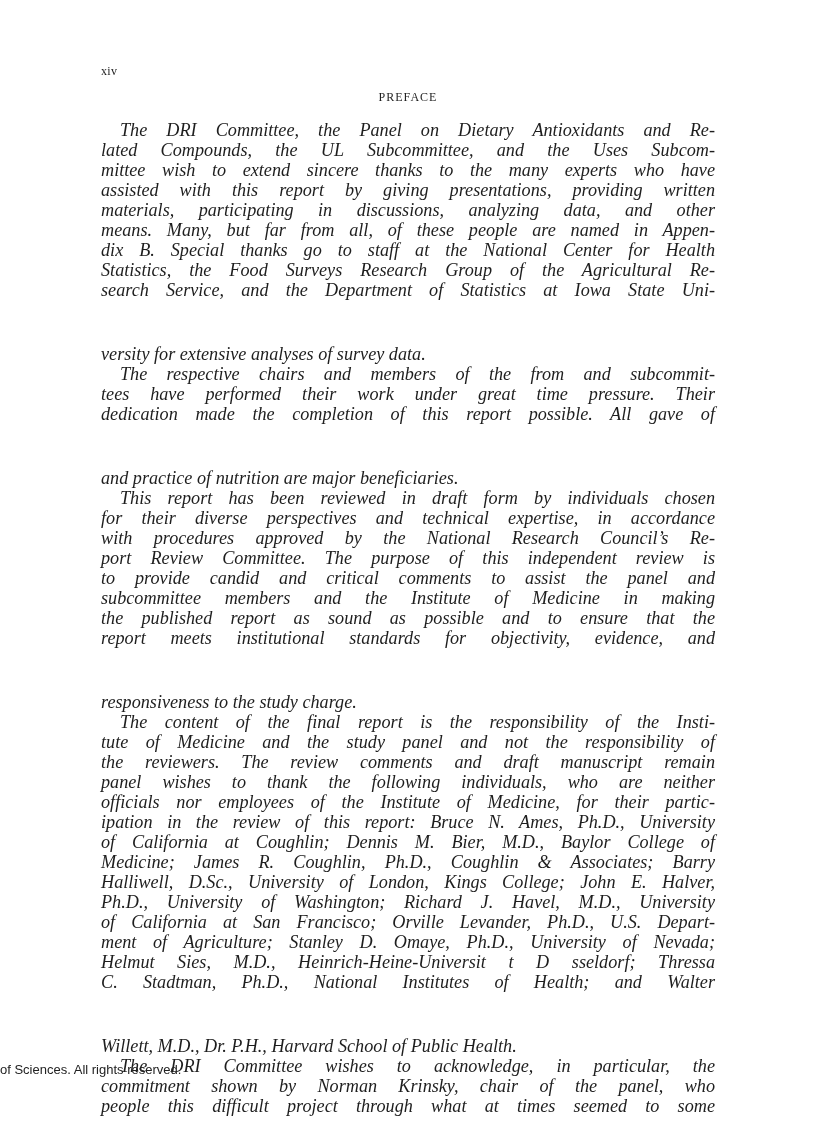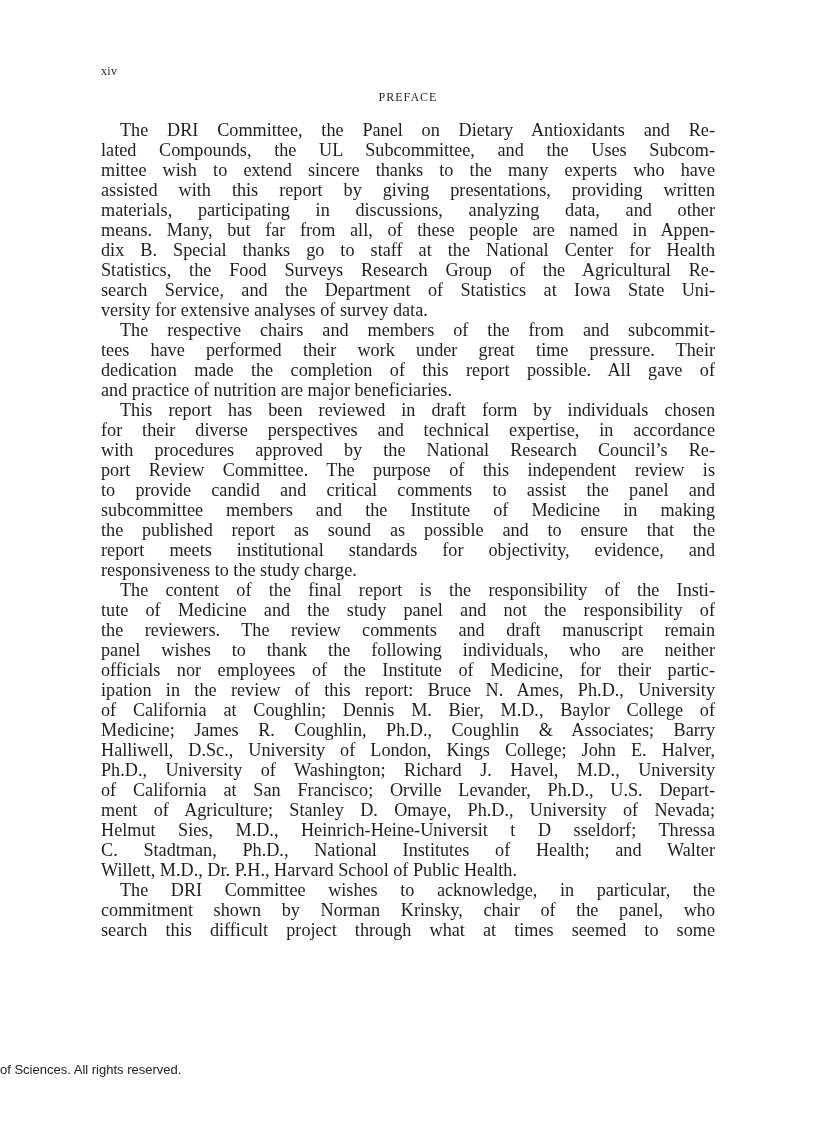--- a/index.html
+++ b/index.html
@@ -2,26 +2,26 @@
 <html><head>
   <meta charset="utf-8">
   <style>
     html, body { margin: 0; padding: 0; }
     body {
       width: 816px; height: 1123px; background: #ffffff; position: relative; overflow: hidden;
       font-family: "Liberation Serif", "DejaVu Serif", serif; color: #1e1e1e;
     }
     .page-number { position: absolute; left: 101px; top: 64px; font-size: 12px; letter-spacing: 0.3px; }
     .running-head { position: absolute; left: 0; width: 816px; top: 82px; text-align: center; font-size: 12px; letter-spacing: 1px; margin-top: 8px; }
-    .body-text { position: absolute; left: 101px; top: 120px; width: 614px; }
+    .body-text { position: absolute; left: 101px; top: 120px; width: 614px; font-style: italic; }
     .line {
       font-size: 18.2px; line-height: 20px; height: 20px; white-space: nowrap;
       text-align: justify; text-align-last: justify; overflow: visible;
     }
-    .line.last { text-align-last: left; }
+    .line.last { text-align-last: left; margin-top: 44px; }
     .line.indent { padding-left: 19px; }
     .footer-note {
       position: absolute; left: 0; top: 1062px; font-family: "Liberation Sans", "DejaVu Sans", sans-serif;
       font-size: 13px; color: #222;
     }
   </style>
 </head>
 <body>
 
 <div class="page-number">xiv</div>
@@ -70,17 +70,17 @@
       <div class="line">Ph.D., University of Washington; Richard J. Havel, M.D., University</div>
       <div class="line">of California at San Francisco; Orville Levander, Ph.D., U.S. Depart-</div>
       <div class="line">ment of Agriculture; Stanley D. Omaye, Ph.D., University of Nevada;</div>
       <div class="line">Helmut Sies, M.D., Heinrich-Heine-Universit  t D  sseldorf; Thressa</div>
       <div class="line">C. Stadtman, Ph.D., National Institutes of Health; and Walter</div>
       <div class="line last">Willett, M.D., Dr. P.H., Harvard School of Public Health.</div>
     </div>
     <div>
       <div class="line indent">The DRI Committee wishes to acknowledge, in particular, the</div>
       <div class="line">commitment shown by Norman Krinsky, chair of the panel, who</div>
-      <div class="line">search this difficult project through what at times seemed to some</div>
+      <div class="line">people this difficult project through what at times seemed to some</div>
     </div>
   </div>
 
 <div class="footer-note">of Sciences. All rights reserved.</div>
 
 </body></html>

